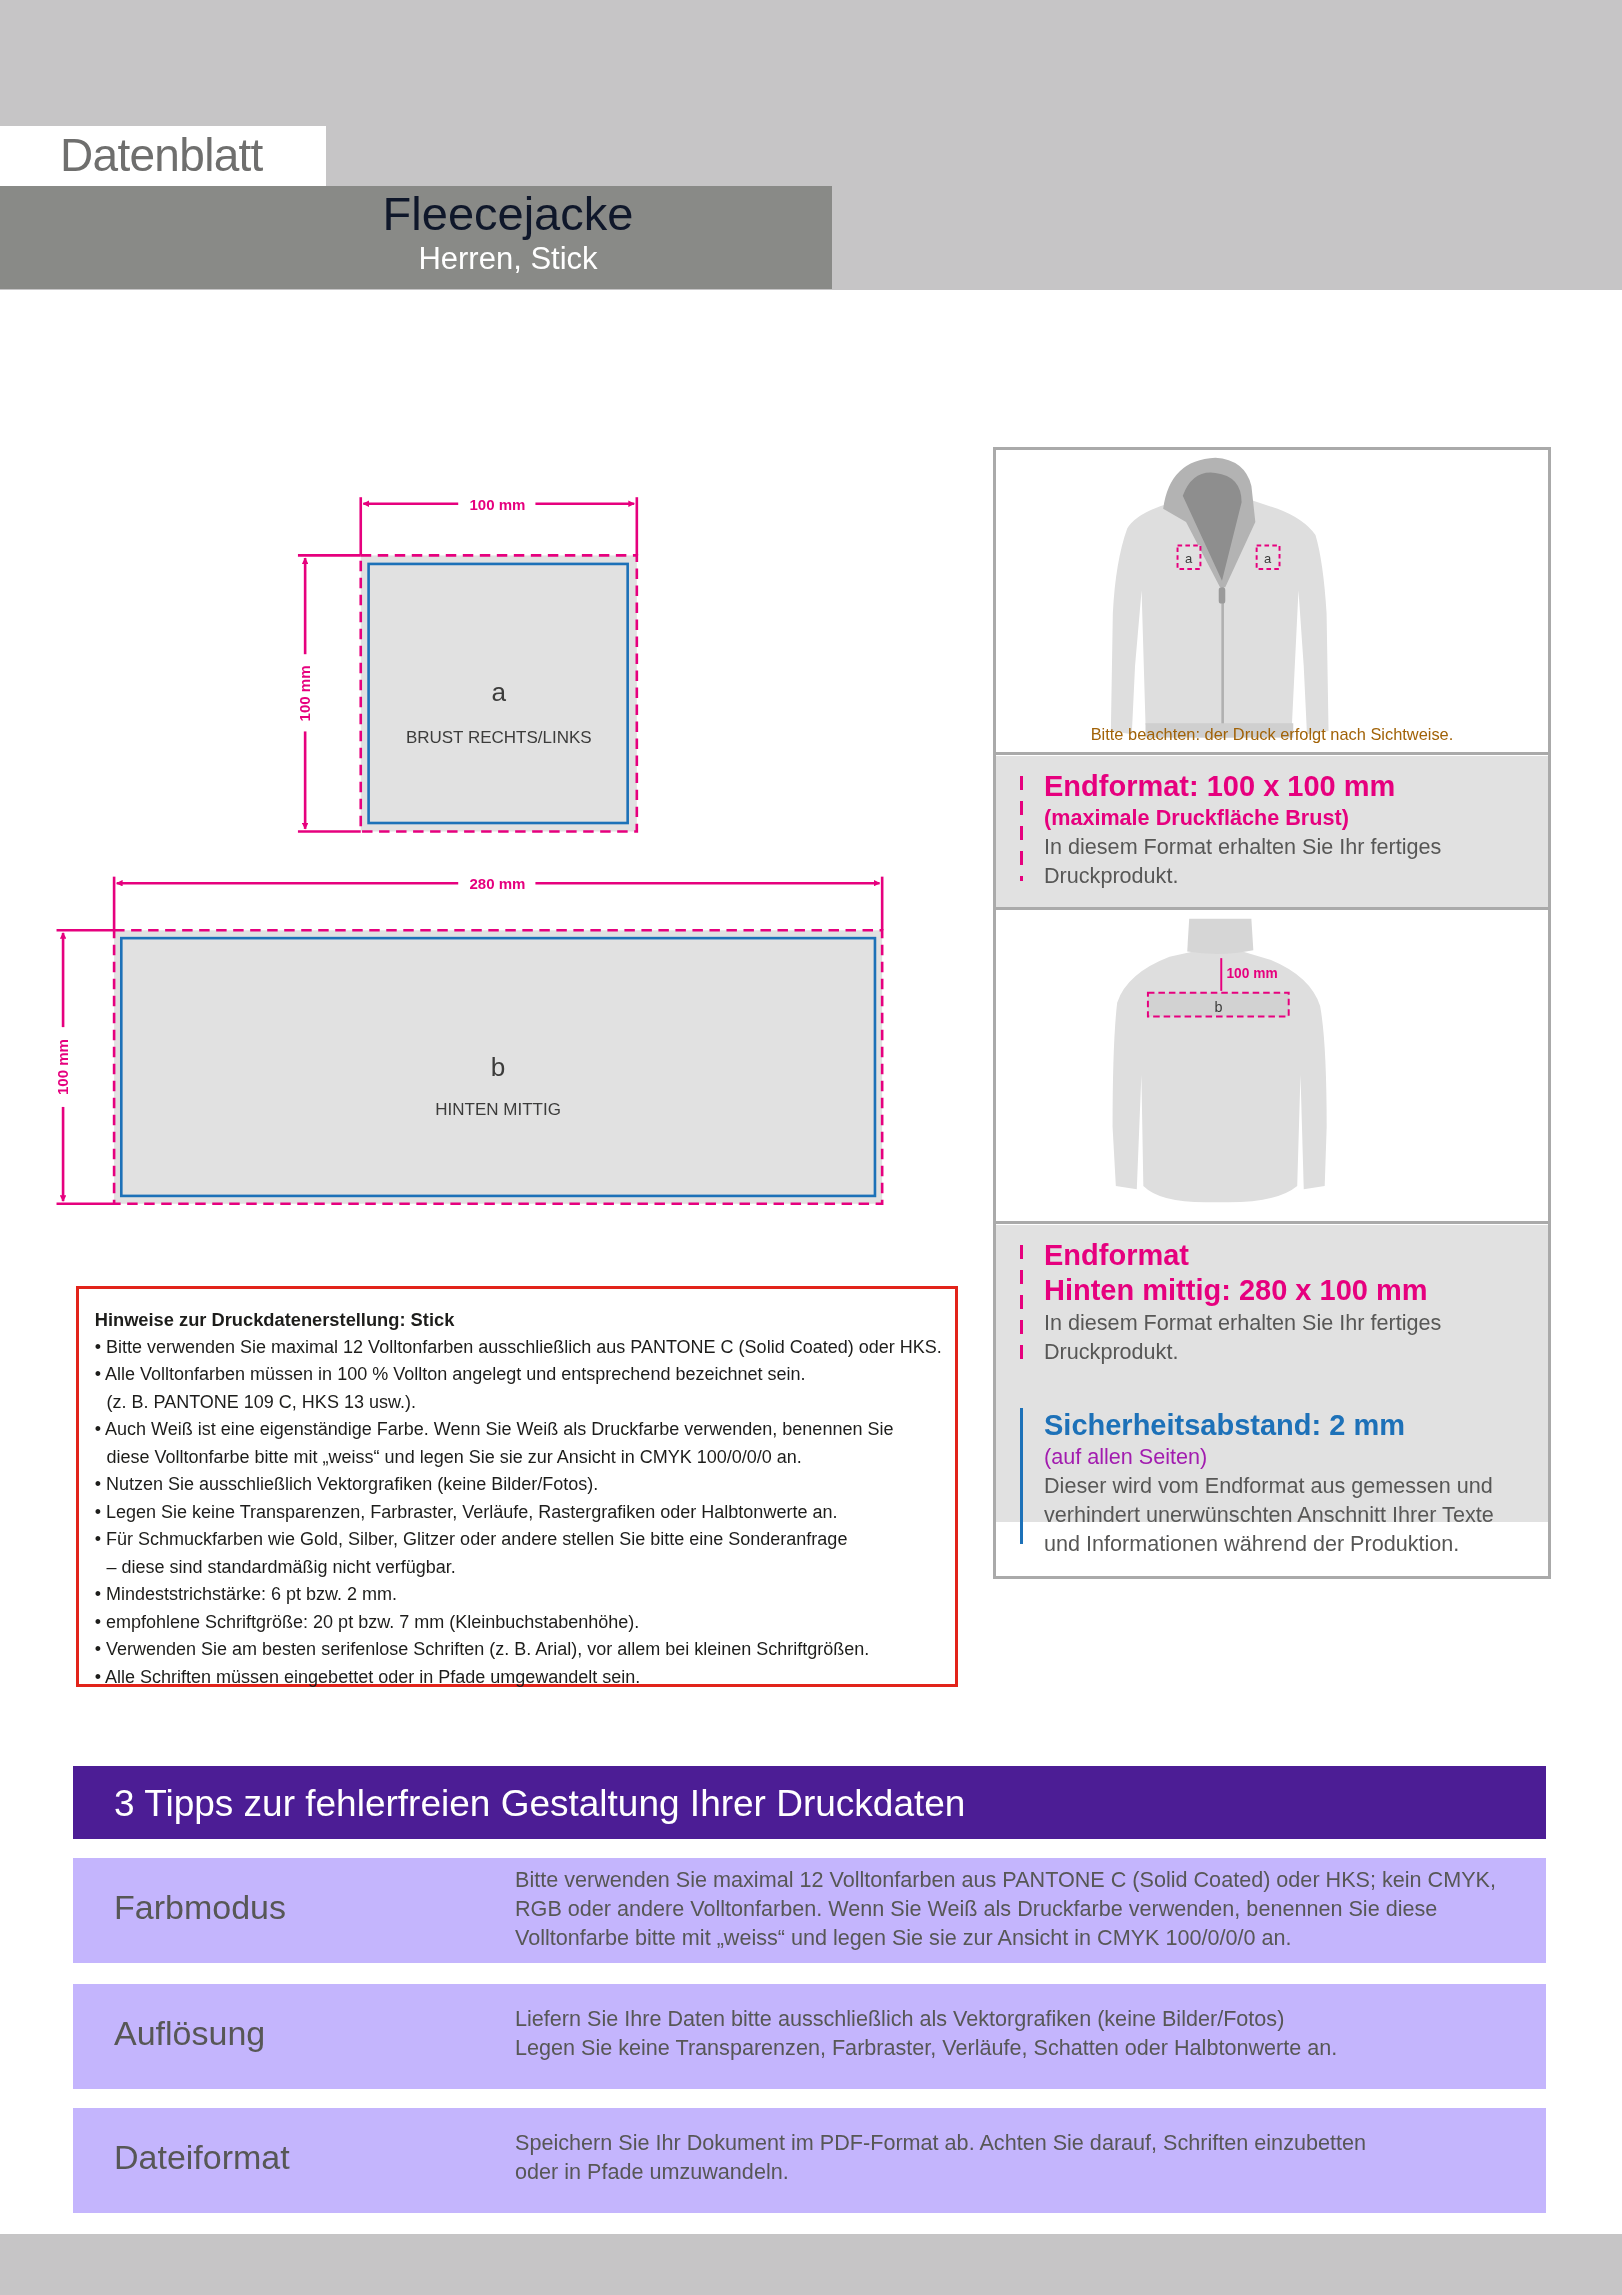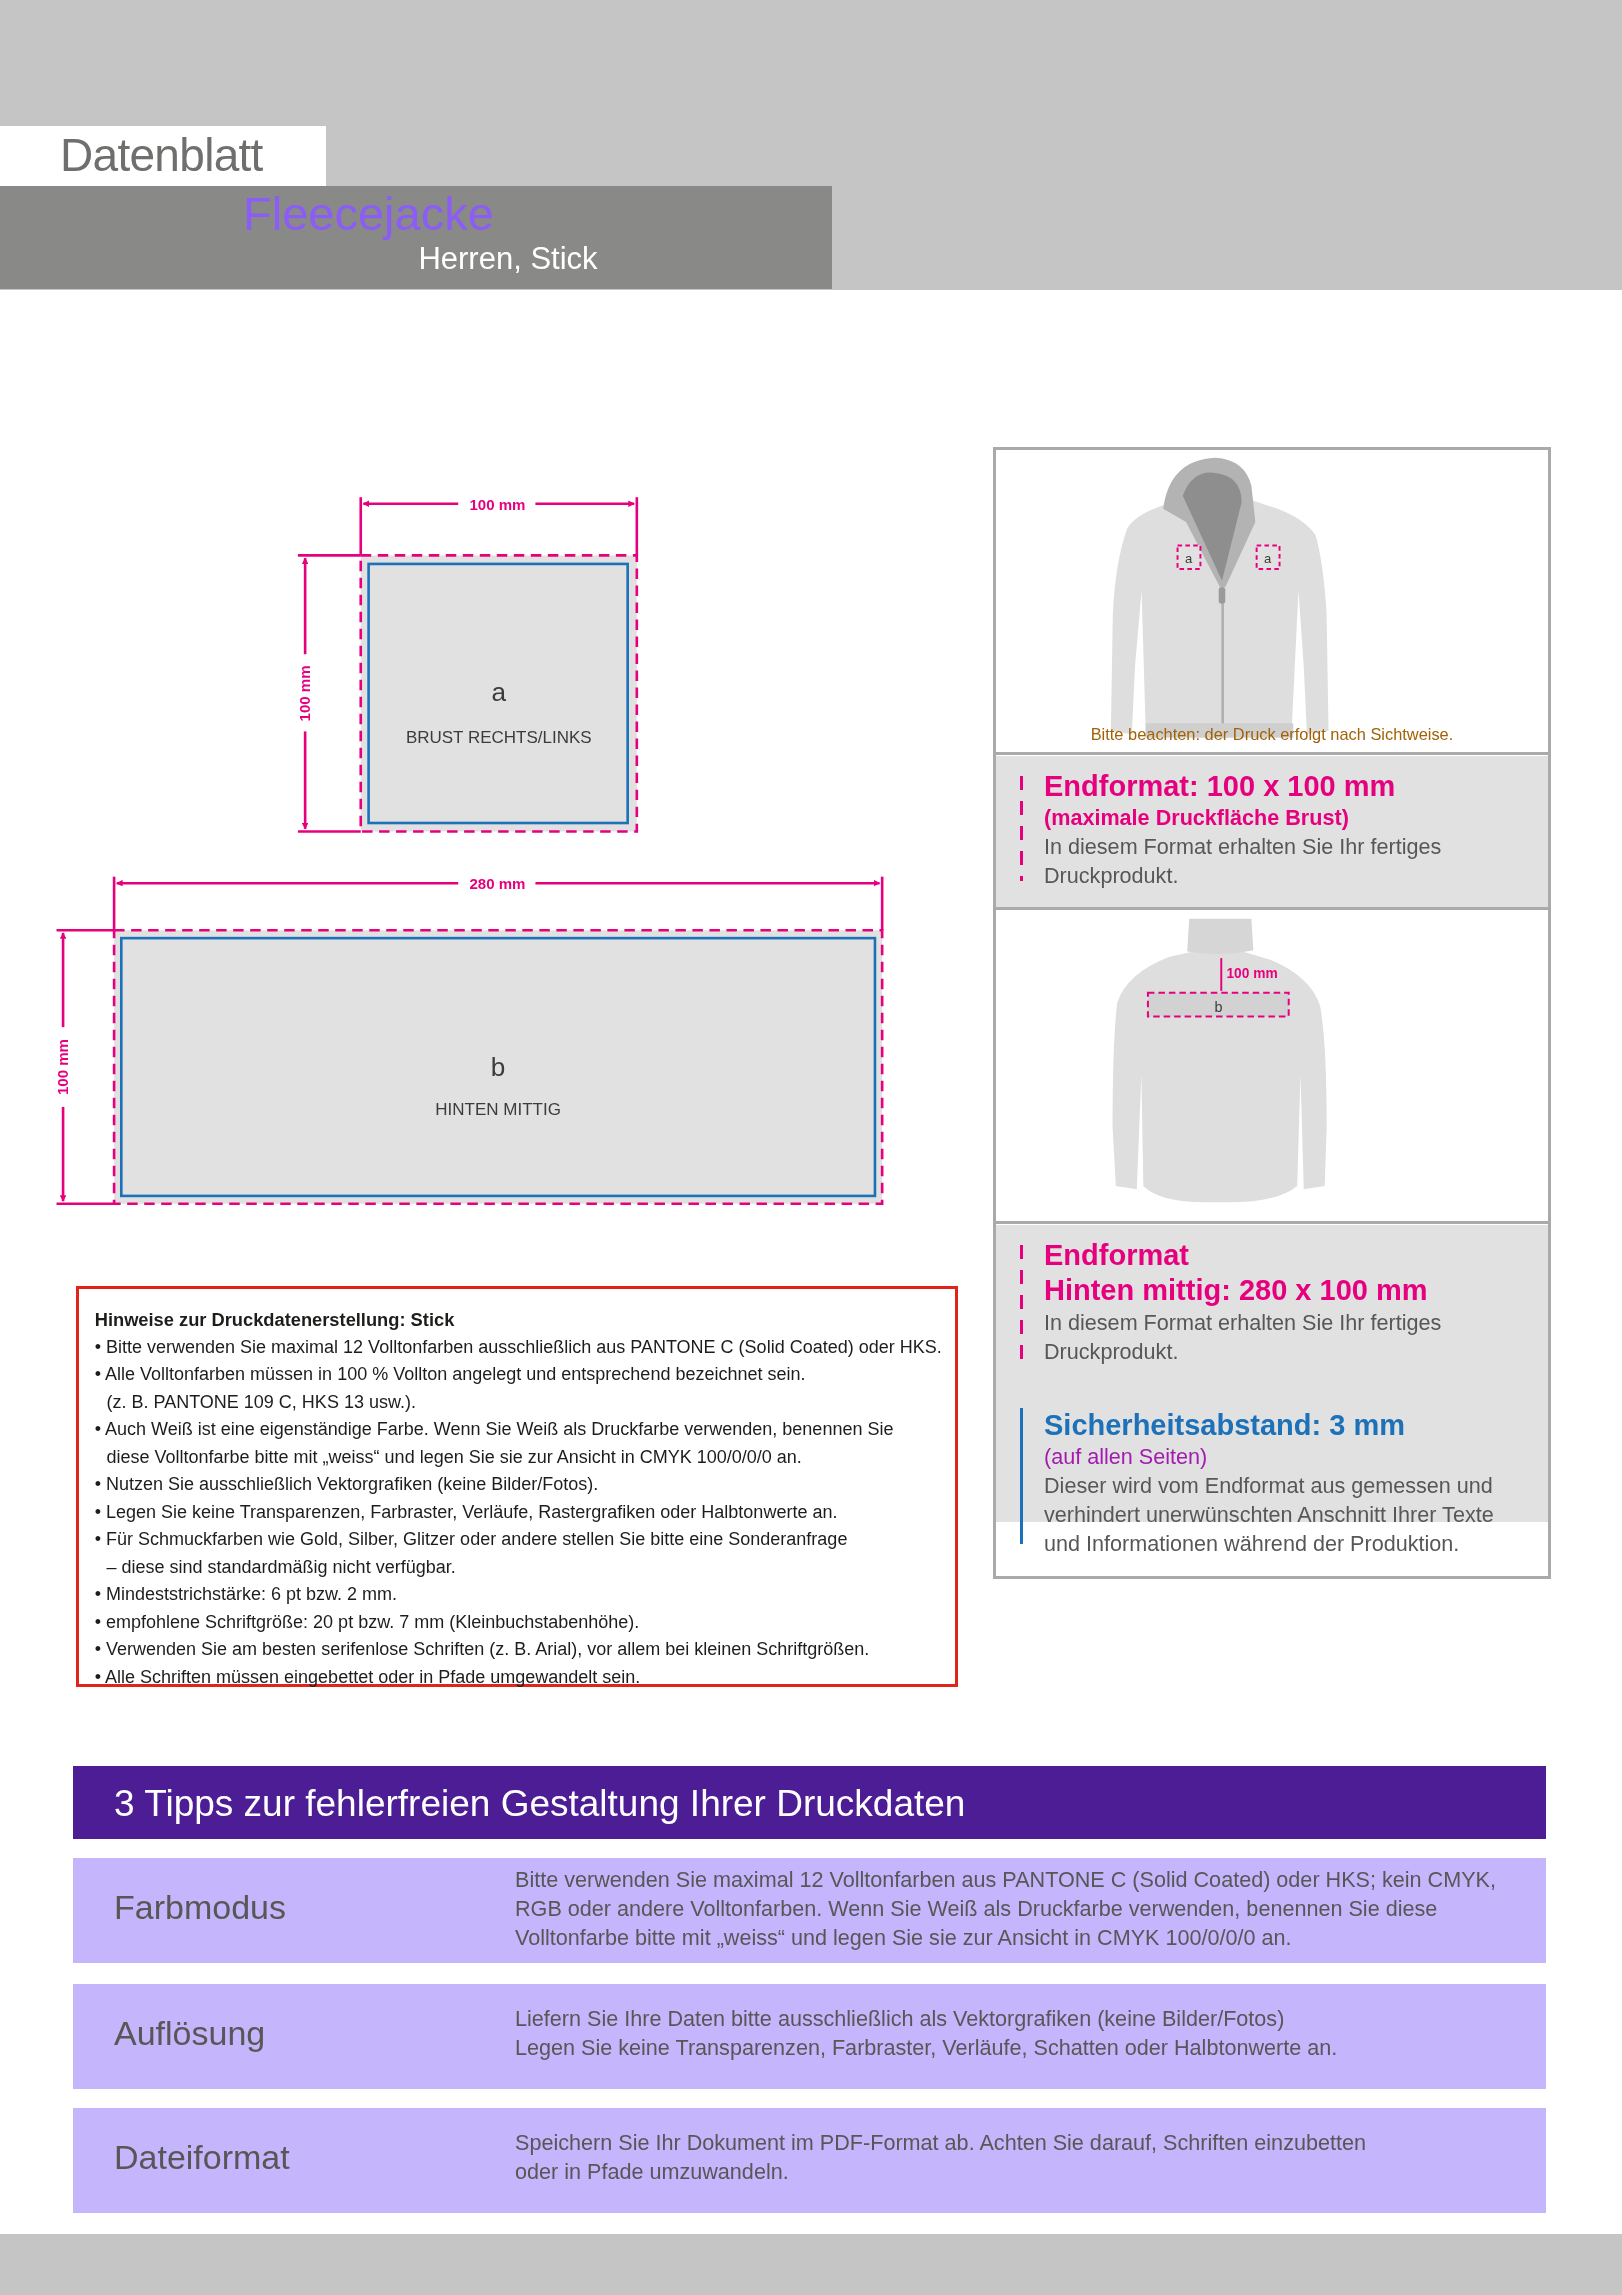--- a/index.html
+++ b/index.html
@@ -47,21 +47,21 @@
   .tip-text { position:absolute; left:442px; font-size:21.6px; line-height:29.4px; color:#575756; }
   #footer-band { left:0; top:2234px; width:1623px; height:62px; background:#c6c5c6; }
 </style>
 </head>
 <body>
 
 <div id="top-band" class="abs"></div>
 <div id="doc-type-box" class="abs"></div>
 <div id="doc-type" class="abs">Datenblatt</div>
 <div id="title-bar" class="abs"></div>
-<div class="abs" style="left:243px;top:186px;width:530px;text-align:left;font-size:47px;color:#8b5cf6;">Fleecejacke</div>
+<div class="abs" style="left:243px;top:186px;width:530px;text-align:center;font-size:47px;color:#0f172a;">Fleecejacke</div>
 <div class="abs" style="left:243px;top:241px;width:530px;text-align:center;font-size:31px;color:#fff;">Herren, Stick</div>
 
 <svg id="diagrams" width="1623" height="2295" viewBox="0 0 2480 3508">
   <defs>
     <marker id="arrow" markerWidth="10" markerHeight="10" refX="9" refY="5" orient="auto-start-reverse" markerUnits="userSpaceOnUse">
       <path d="M0,0 L10,5 L0,10 z" fill="#e6007e"></path>
     </marker>
   </defs>
 
   <g>
@@ -172,21 +172,21 @@
   <div class="panel-gray" style="top:775px;height:297px;">
     <div class="dash-bar" style="left:23.6px;top:19.6px;height:118px;"></div>
     <div class="panel-text" style="top:13px;">
       <div class="mag-title">Endformat</div>
       <div class="mag-title">Hinten mittig: 280 x 100 mm</div>
       <div class="body-text">In diesem Format erhalten Sie Ihr fertiges</div>
       <div class="body-text">Druckprodukt.</div>
     </div>
     <div class="blue-bar" style="left:23.6px;top:183px;height:136px;"></div>
     <div class="panel-text" style="top:183px;">
-      <div class="blue-title">Sicherheitsabstand: 3 mm</div>
+      <div class="blue-title">Sicherheitsabstand: 2 mm</div>
       <div class="blue-sub">(auf allen Seiten)</div>
       <div class="body-text">Dieser wird vom Endformat aus gemessen und</div>
       <div class="body-text">verhindert unerwünschten Anschnitt Ihrer Texte</div>
       <div class="body-text">und Informationen während der Produktion.</div>
     </div>
   </div>
 </div>
 
 <div id="tips-header" class="abs">
   <div id="tips-title">3 Tipps zur fehlerfreien Gestaltung Ihrer Druckdaten</div>

